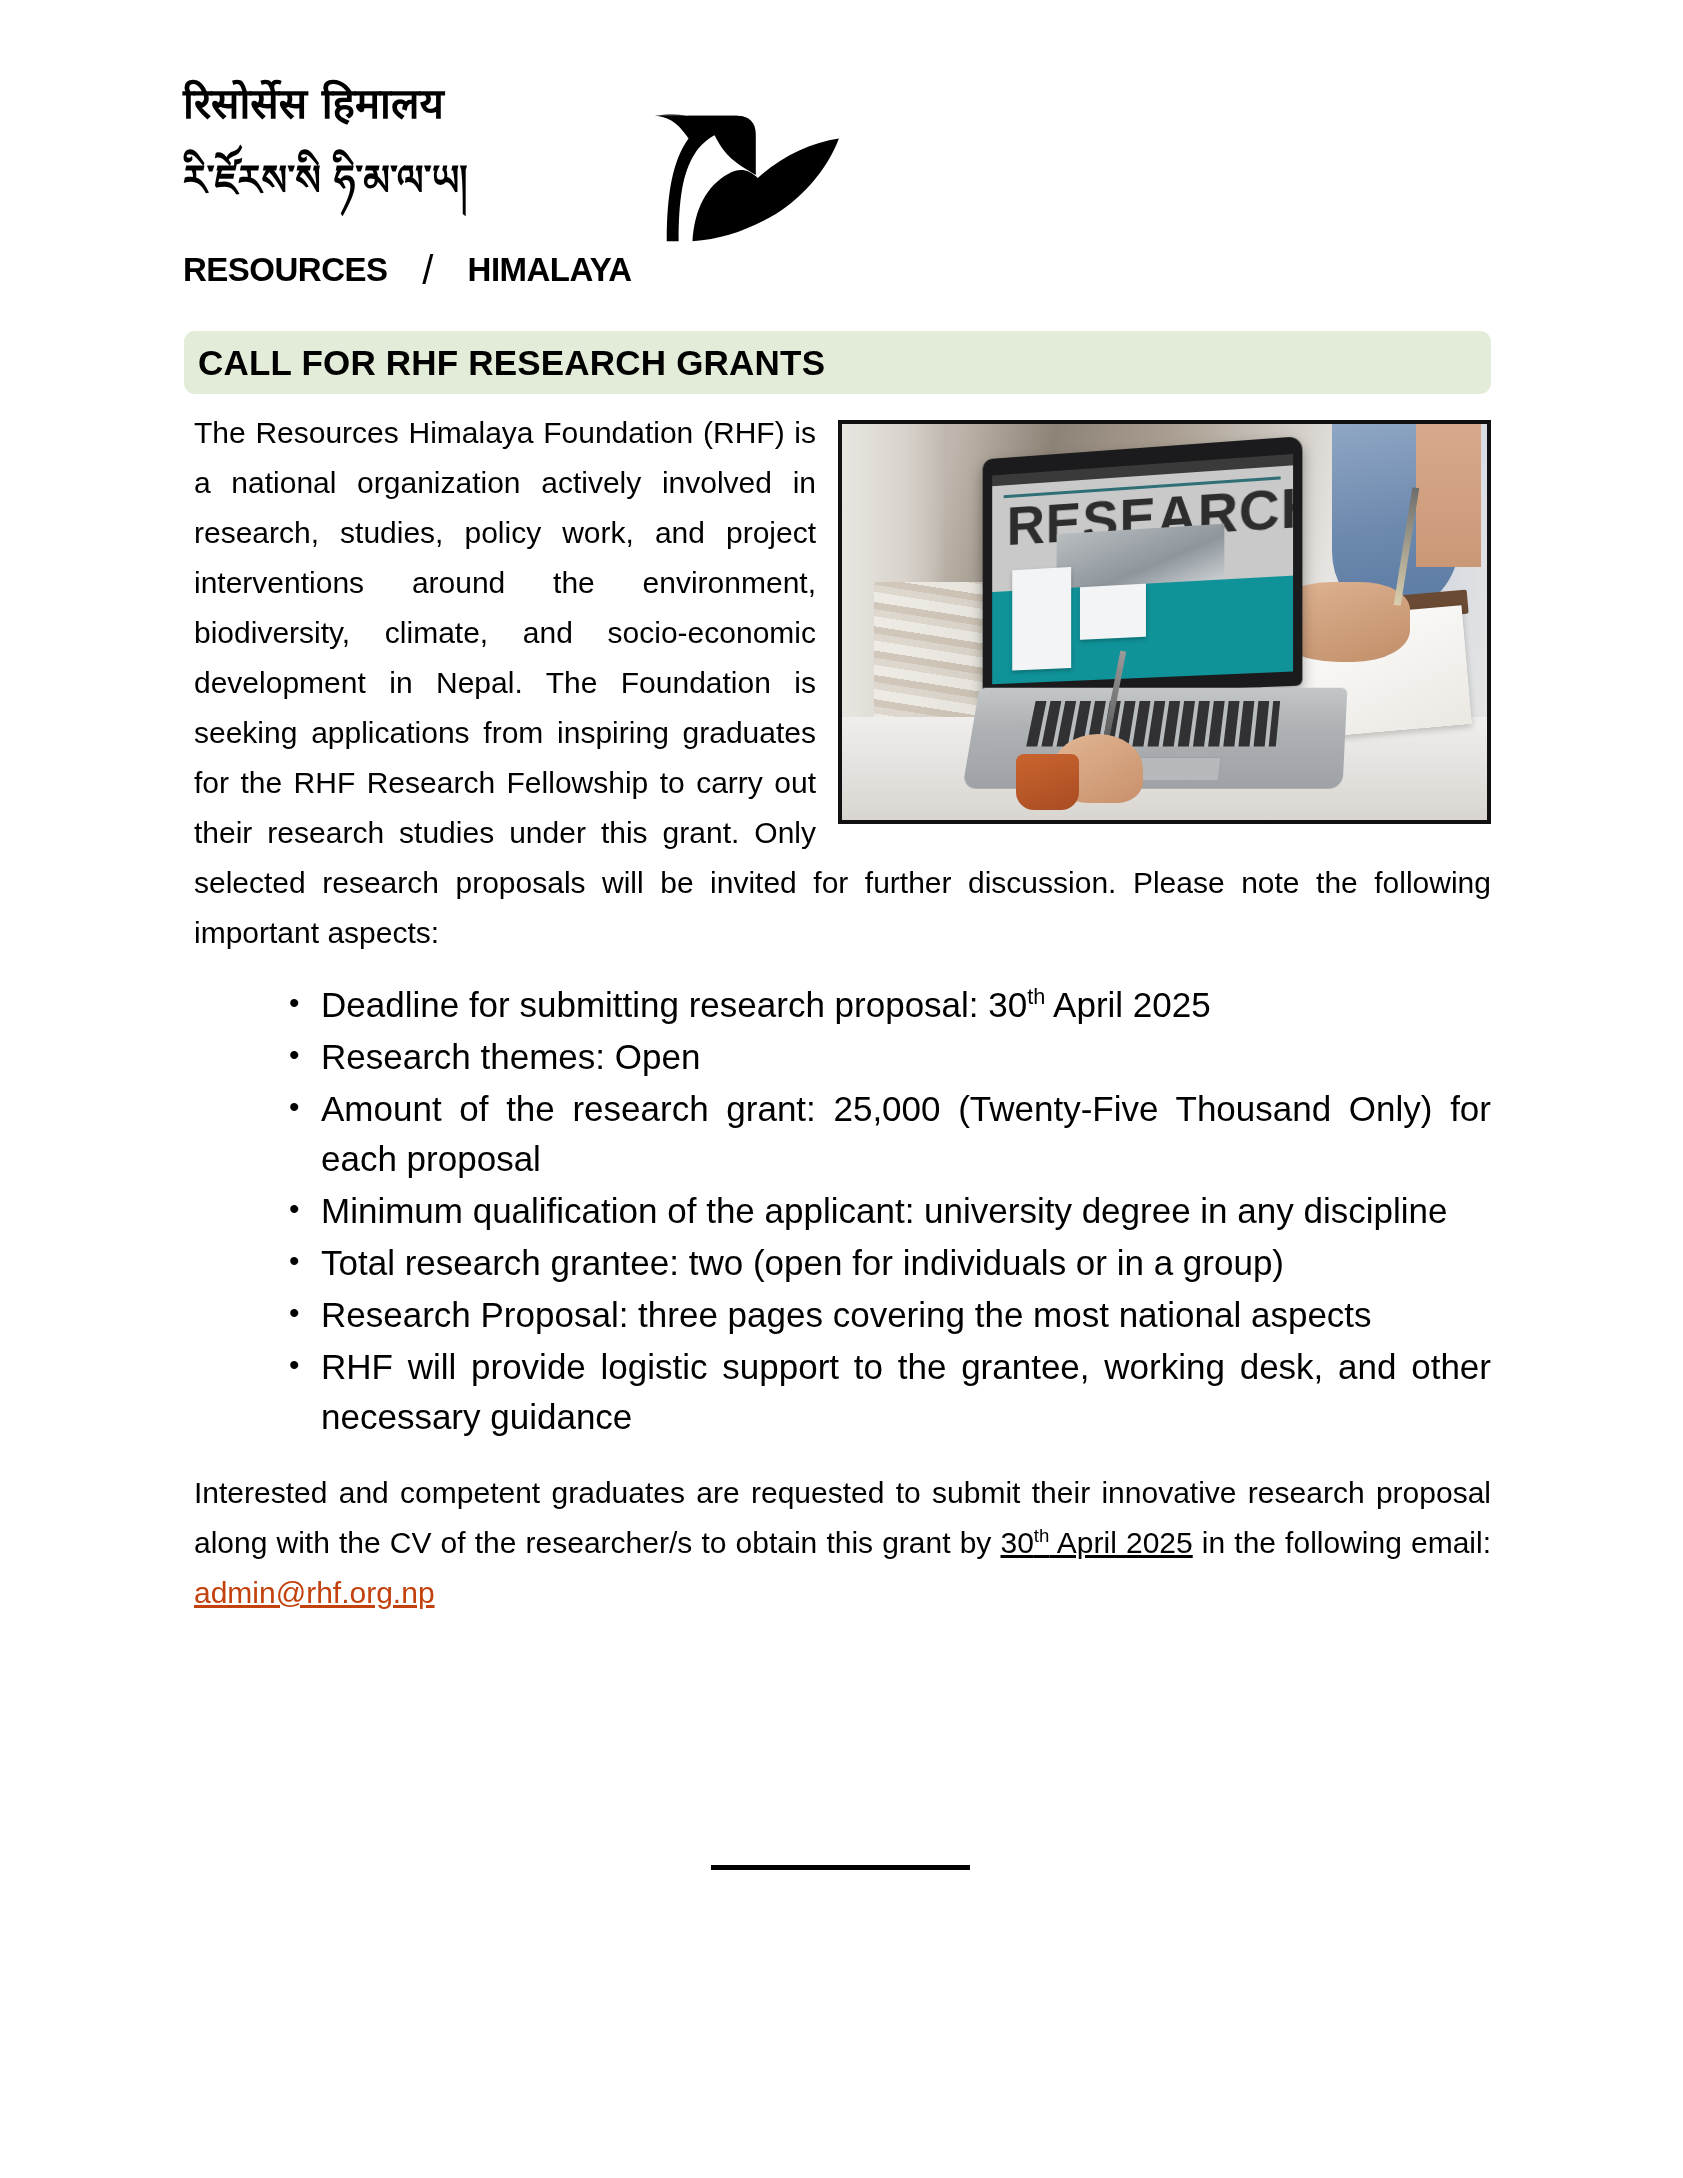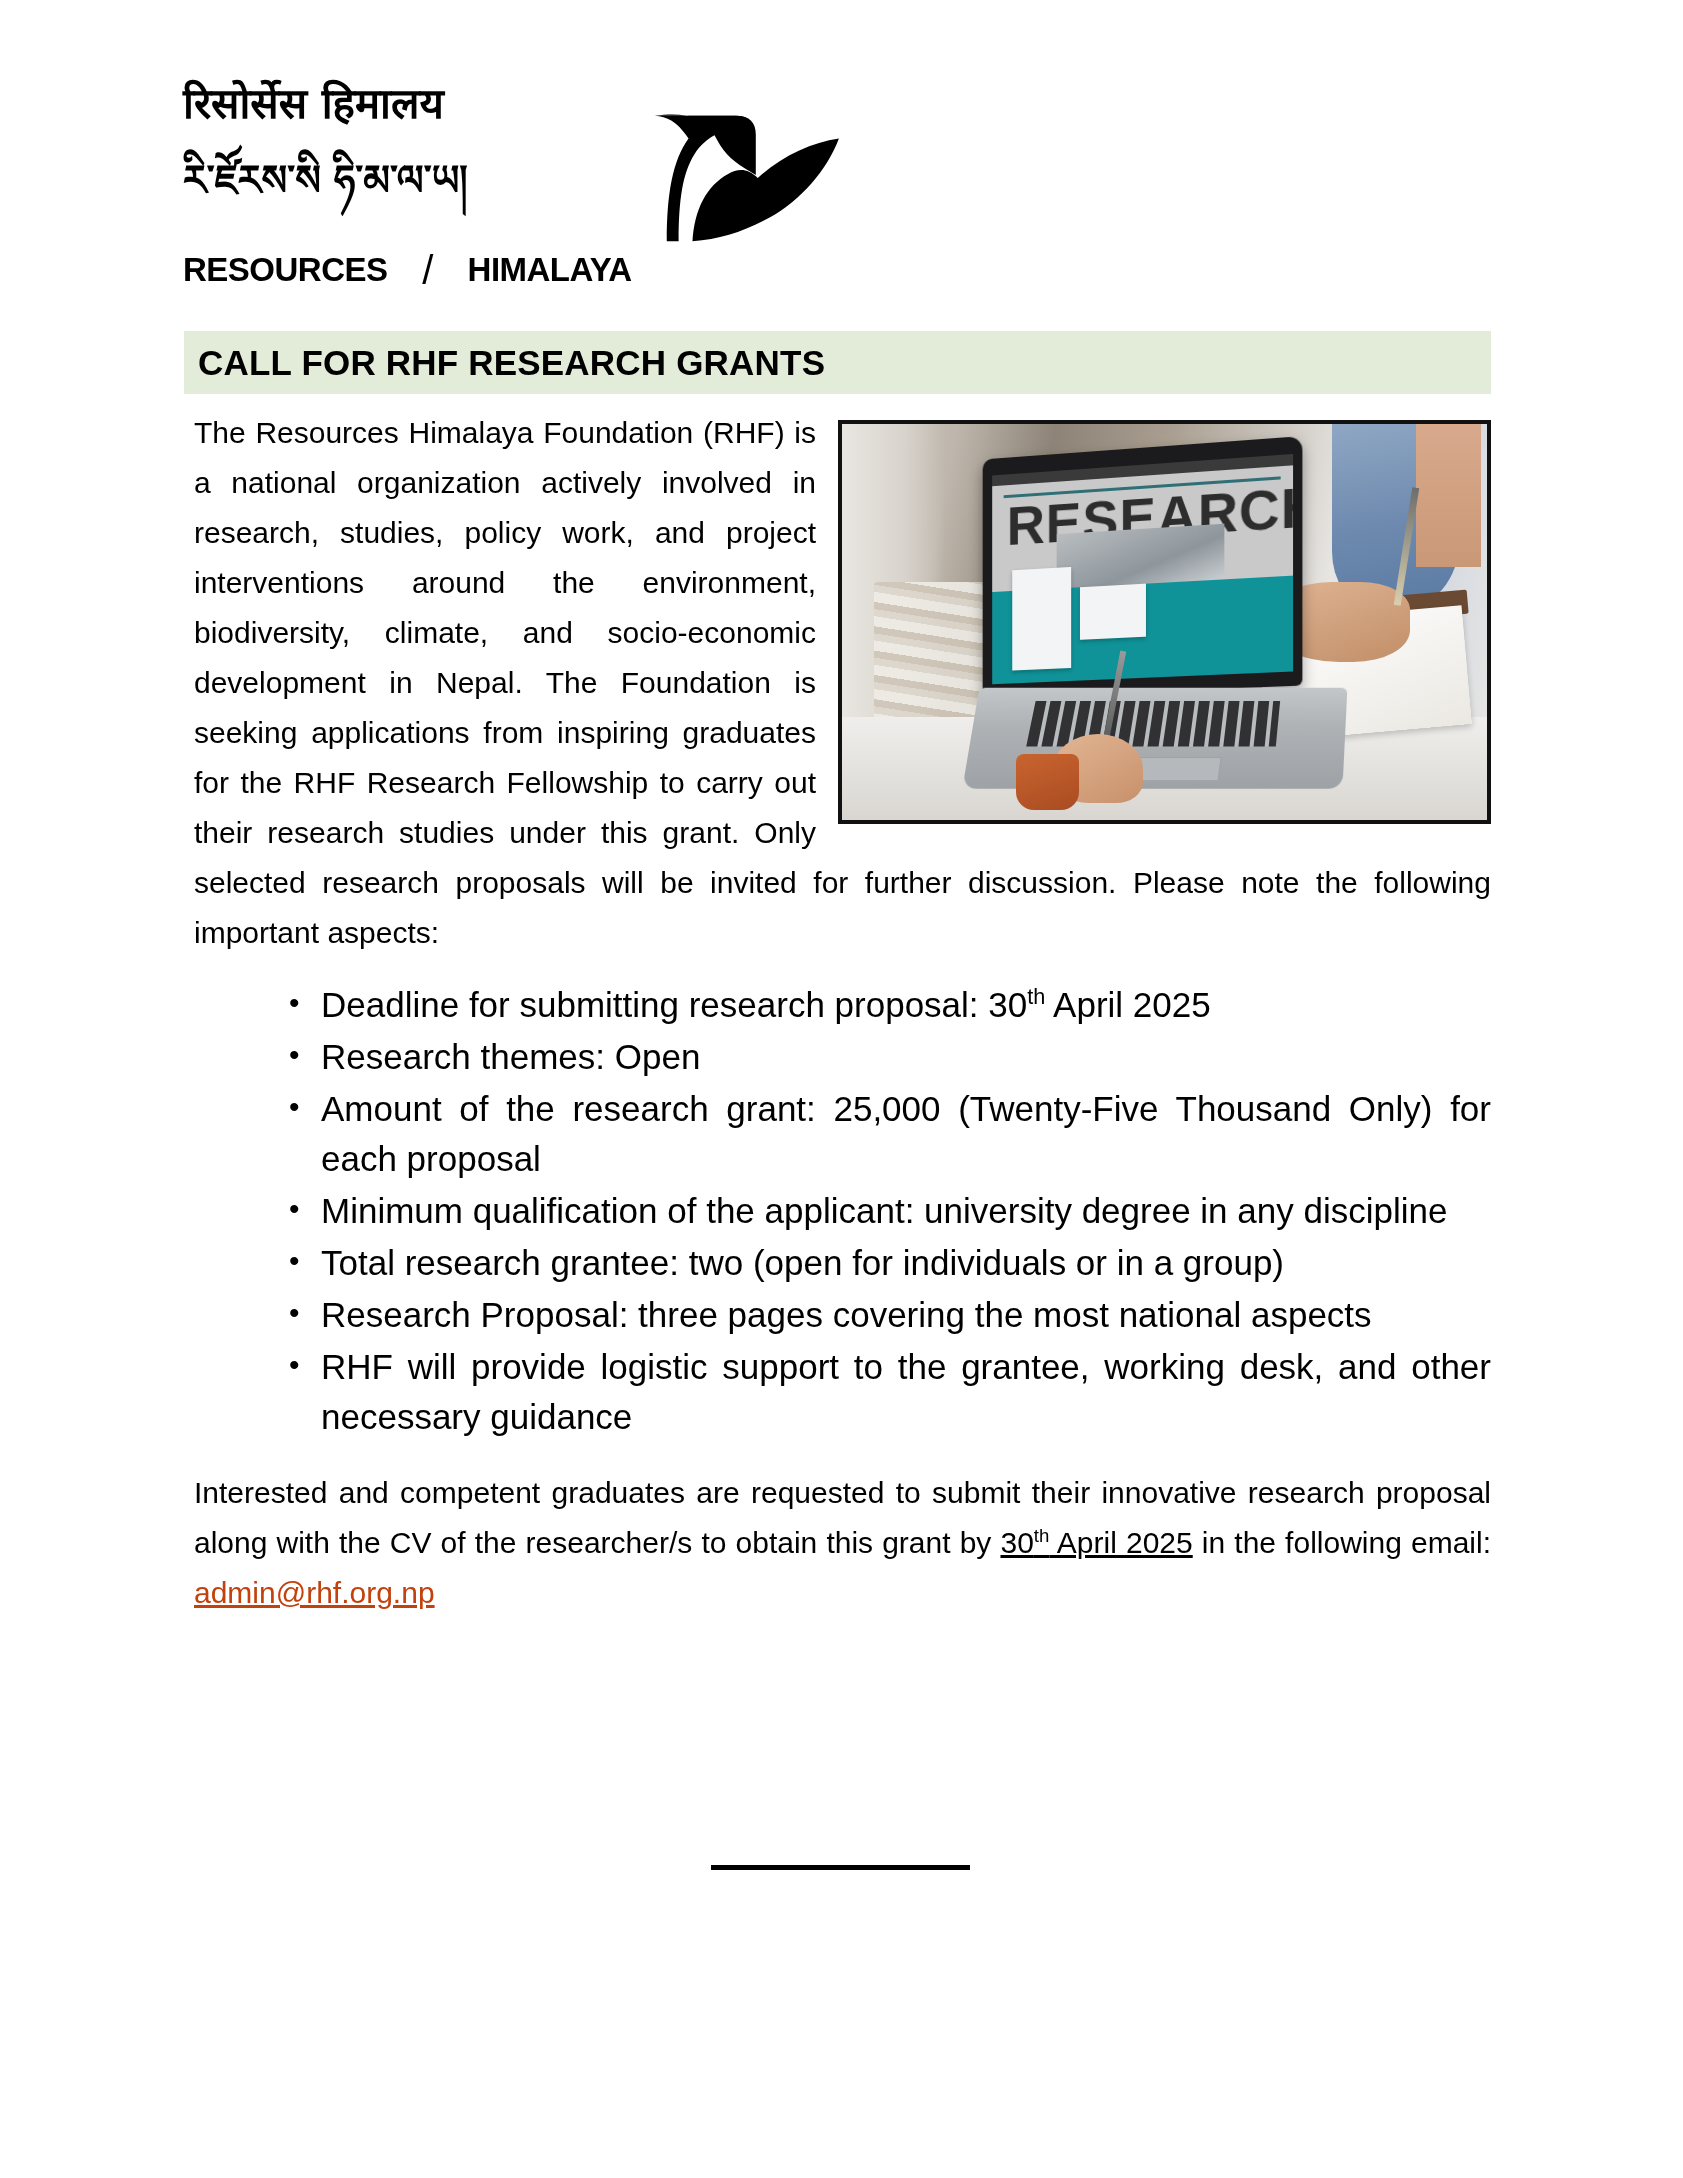--- a/index.html
+++ b/index.html
@@ -80,20 +80,21 @@
   
   .title-banner {
     position: absolute;
     left: 184px;
     top: 319px;
     width: 1307px;
     height: 63px;
     background: #e3ecd9;
     display: flex;
     align-items: center;
+    border-radius: 11px;
   }
   .title-text {
     font-size: 35px;
     font-weight: 700;
     letter-spacing: 0.2px;
     margin-left: 14px;
     color: #000;
   }
 
   

